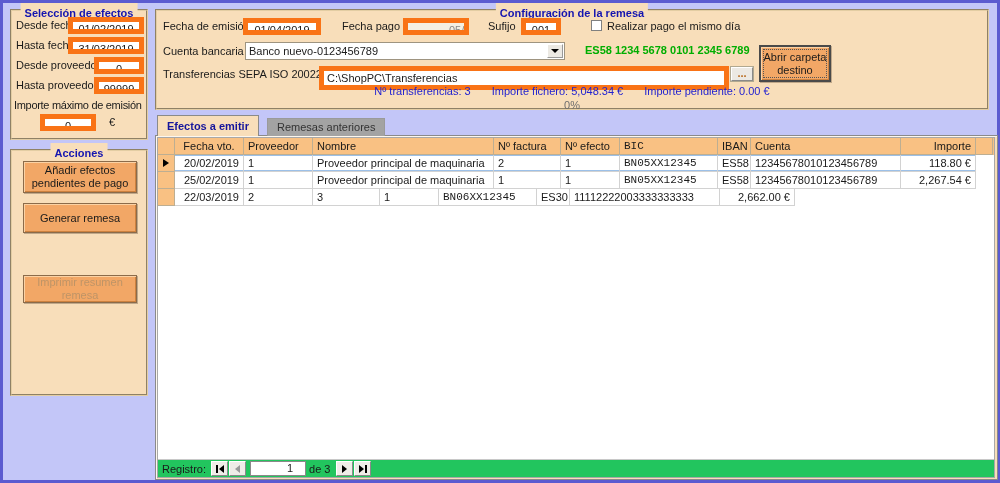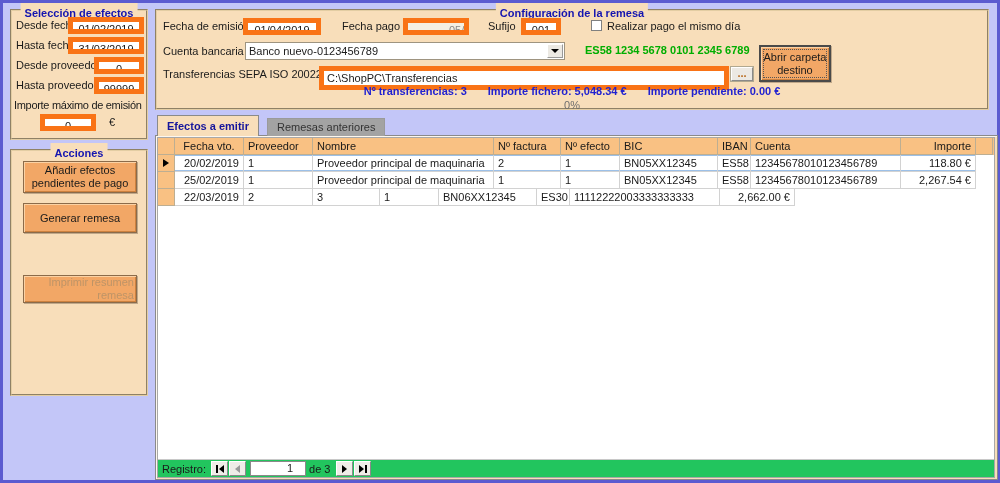--- a/index.html
+++ b/index.html
@@ -27,41 +27,41 @@
     position:absolute; background:#ffffff; border:5px solid #f97316;
     line-height:15px; padding:0 3px; overflow:hidden; white-space:nowrap;
   }
   .tb.disabled { background:#f4f0e5; color:#8a8a8a;padding-left:41px; }
   .btn {
     position:absolute; background:#f2a766; border:1px solid #8b6b4a;
     box-shadow: inset 1px 1px 0 #fbd2a4, inset -1px -1px 0 #cd813e, 1px 1px 0 rgba(90,70,50,.35);
     display:flex; align-items:center; justify-content:center; text-align:center;
     cursor:pointer; line-height:13px; padding:2px;
   }
-  .btn.disabled { color:#be9467; cursor:default;text-align:right; }
+  .btn.disabled { color:#be9467; cursor:default; }
   .btn.focused { border:2px solid #4a4a4a; outline:1px dotted #555; outline-offset:-5px; }
 
   
   #panel-seleccion { left:7px; top:6px; width:138px; height:131px; }
   #panel-acciones  { left:7px; top:146px; width:138px; height:247px; }
   #panel-acciones .btn { left:11px; width:114px; }
 
   
   #panel-config { left:152px; top:6px; width:834px; height:101px; }
   .combo { position:absolute; background:#fff; border:1px solid #9e9480; }
   .combo .combo-text { position:absolute; left:3px; top:1px; right:18px; overflow:hidden; white-space:nowrap; line-height:14px; }
   .combo .combo-btn {
     position:absolute; right:1px; top:1px; bottom:1px; width:16px;
     background:#ece9e3; border:1px solid; border-color:#fff #9a9a9a #9a9a9a #fff;
     display:flex; align-items:center; justify-content:center;
   }
   .arr-down { width:0; height:0; border-left:4px solid transparent; border-right:4px solid transparent; border-top:4px solid #000; }
   .checkbox { position:absolute; width:11px; height:11px; background:#fff; border:1px solid #808080; }
   .iban-green { position:absolute; color:#00ae00; font-weight:bold; white-space:nowrap; }
-  .status-line { position:absolute; left:0; right:0; text-align:center; color:#2222d0; font-weight:bold; }
+  .status-line { position:absolute; left:0; right:0; text-align:center; color:#2222d0; font-weight:normal; }
   .status-line span { margin:0 9px; }
   .progress-label { position:absolute; left:0; right:0; text-align:center; color:#6e6e6e; }
   .browse-btn {
     position:absolute; background:#ece9e3; border:1px solid; border-color:#fff #8a8a8a #8a8a8a #fff;
     box-shadow:0 0 0 1px #b0a890; color:#b86a1e; font-weight:bold; text-align:center; line-height:10px; cursor:pointer;
   }
 
   
   #tabctl { position:absolute; left:152px; top:112px; width:843px; height:365px; }
   .tabpage {
@@ -88,21 +88,21 @@
   .grid-row.header { background:#f9c183; }
   .cell {
     height:17px; line-height:16px; padding:0 4px; overflow:hidden; white-space:nowrap;
     border-right:1px solid #d2d2d2; border-bottom:1px solid #d2d2d2; flex:none;
   }
   .header .cell { border-right:1px solid #bdae92; border-bottom:1px solid #bdae92; }
   .sel-cell { width:17px; background:#f9c183; border-right:1px solid #bdae92; border-bottom:1px solid #bdae92; flex:none;
               display:flex; align-items:center; justify-content:center; }
   .cur-arrow { width:0; height:0; border-top:4px solid transparent; border-bottom:4px solid transparent; border-left:6px solid #000; }
   .c1 { width:69px; } .c2 { width:69px; } .c3 { width:181px; } .c4 { width:67px; }
-  .c5 { width:59px; } .c6 { width:98px; } .c7 { width:33px; } .c8 { width:150px; }
+  .c5 { width:59px; } .c6 { width:98px;font-family:Liberation Mono, monospace; } .c7 { width:33px; } .c8 { width:150px; }
   .c9 { width:75px; } .cf { width:17px; border-right:none; }
   .al { text-align:left; } .ar { text-align:right; } .ac { text-align:center; }
   .grid-row.current .cell { box-shadow: inset 0 1px 0 #9cc0e8, inset 0 -1px 0 #9cc0e8; }
 
   
   .navbar {
     position:absolute; left:0; right:0; bottom:0; height:18px; background:#22c55e;
     border-top:1px solid #c8c8c8; display:flex; align-items:center; padding-left:4px;
   }
   .nav-label { margin-right:4px; }

